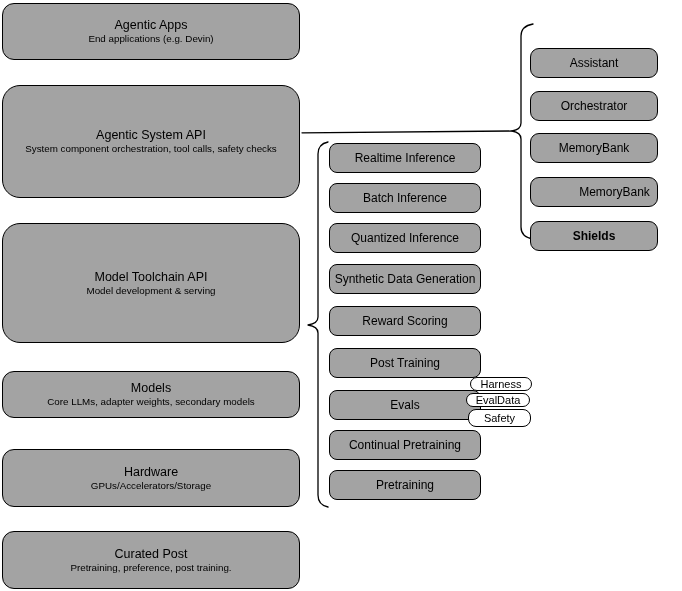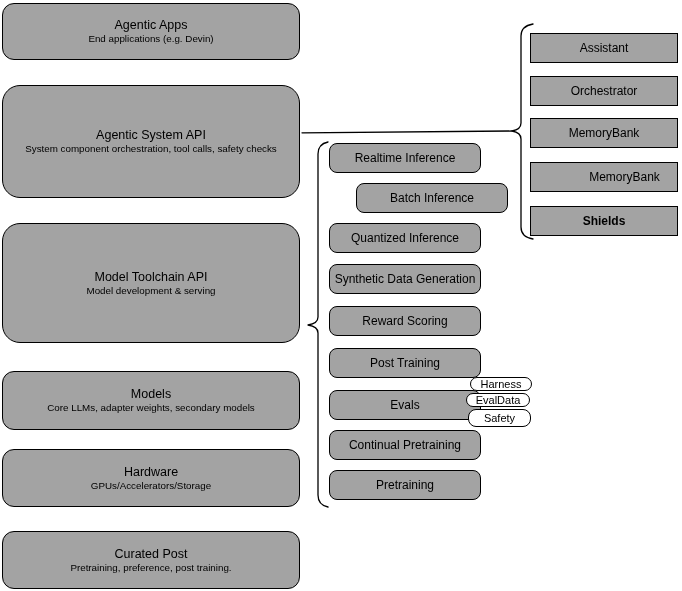--- a/index.html
+++ b/index.html
@@ -49,27 +49,28 @@
     width: 152px;
     height: 30px;
     border-radius: 8px;
     font-size: 12px;
     line-height: 13px;
     z-index: 2;
     white-space: nowrap;
   }
   .rbox {
     left: 530px;
-    width: 148px;
+    width: 128px;
     height: 30px;
-    border-radius: 0;
+    border-radius: 9px;
     font-size: 12px;
     line-height: 13px;
     z-index: 2;
     white-space: nowrap;
+    margin-top: 15px;
   }
   .pill {
     position: absolute;
     box-sizing: border-box;
     border: 1.3px solid #000000;
     background: #ffffff;
     border-radius: 8px;
     font-size: 11px;
     line-height: 12px;
     display: flex;
@@ -114,39 +115,39 @@
   <div class="node lbox big" style="top:85px; height:113px;">
     <div class="title">Agentic System API</div>
     <div class="subtitle">System component orchestration, tool calls, safety checks</div>
   </div>
 
   <div class="node lbox big" style="top:223px; height:120px;">
     <div class="title">Model Toolchain API</div>
     <div class="subtitle">Model development &amp; serving</div>
   </div>
 
-  <div class="node lbox" style="top:371px; height:59px;">
+  <div class="node lbox" style="top:371px; height:47px;">
     <div class="title">Models</div>
     <div class="subtitle">Core LLMs, adapter weights, secondary models</div>
   </div>
 
   <div class="node lbox" style="top:449px; height:58px;">
     <div class="title">Hardware</div>
     <div class="subtitle">GPUs/Accelerators/Storage</div>
   </div>
 
   <div class="node lbox" style="top:531px; height:58px;">
     <div class="title">Curated Post</div>
     <div class="subtitle">Pretraining, preference, post training.</div>
   </div>
 
   <div class="node mbox" style="top:143px;">
     <span>Realtime Inference</span>
   </div>
-  <div class="node mbox" style="top:183px;margin-left:27px;">
+  <div class="node mbox" style="top:183px;">
     <span>Batch Inference</span>
   </div>
   <div class="node mbox" style="top:223px;">
     <span>Quantized Inference</span>
   </div>
   <div class="node mbox" style="top:264px;">
     <span>Synthetic Data Generation</span>
   </div>
   <div class="node mbox" style="top:306px;">
     <span>Reward Scoring</span>

